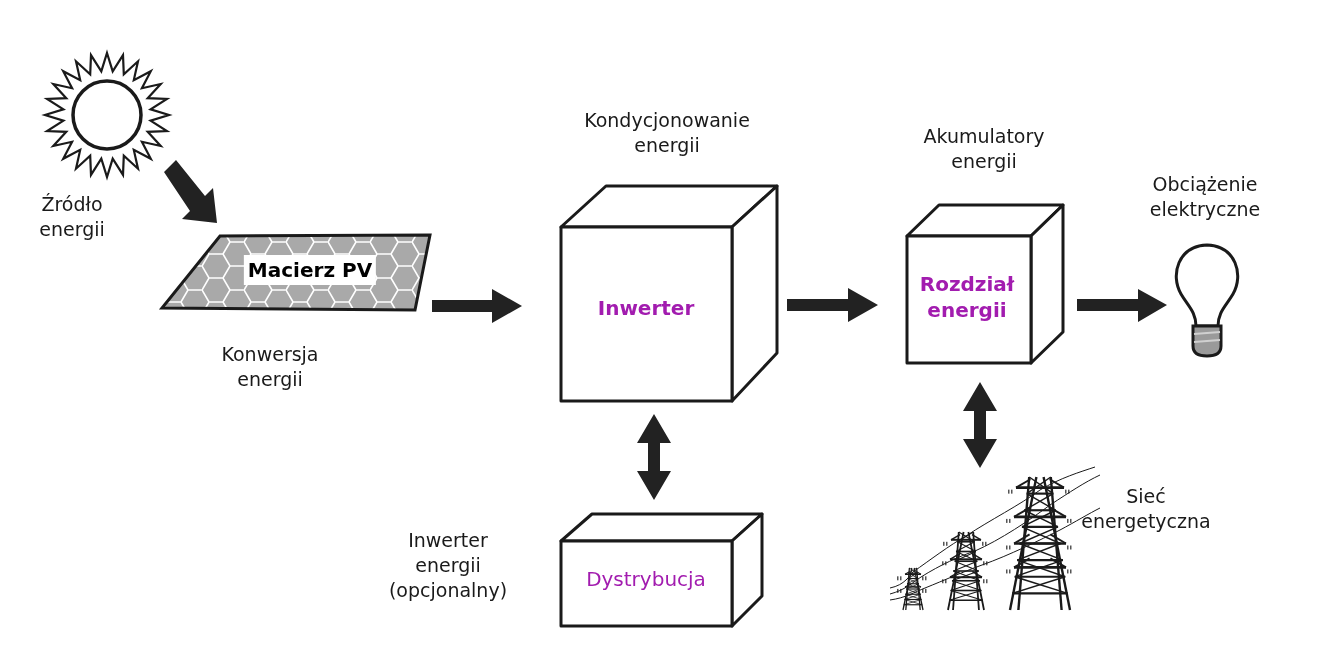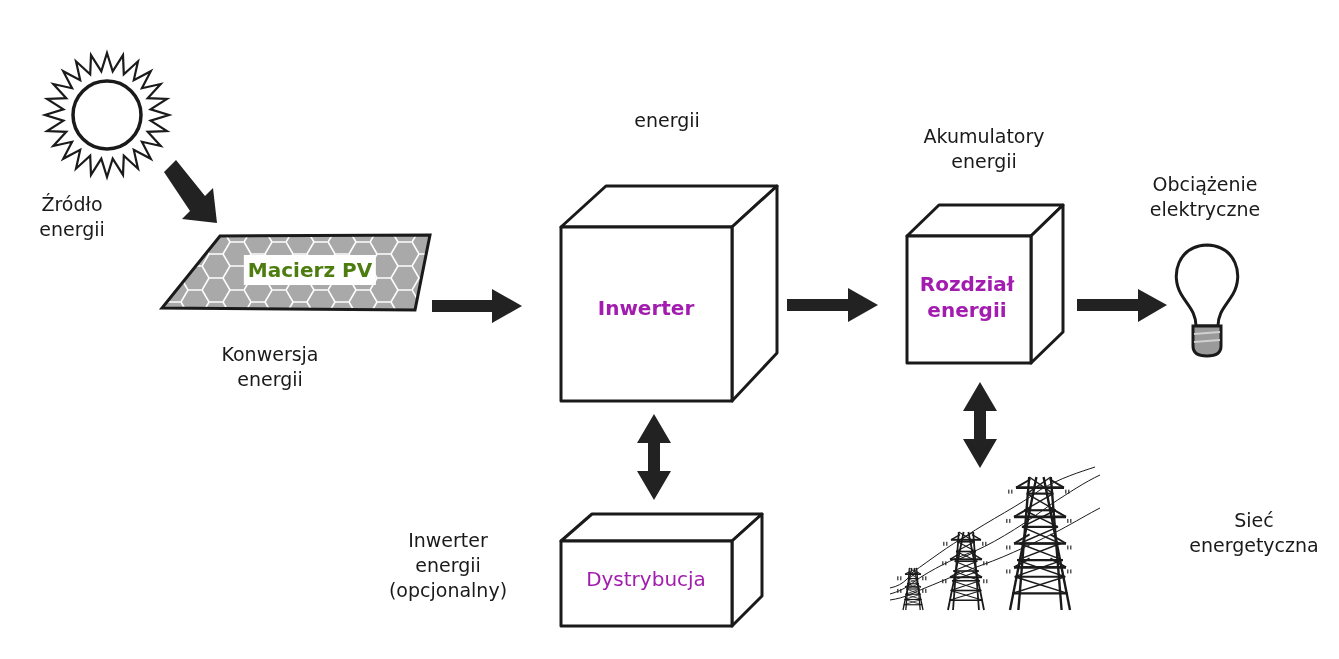--- a/index.html
+++ b/index.html
@@ -8,21 +8,21 @@
     #canvas { position: absolute; left: 0; top: 0; }
     .lbl { position: absolute; text-align: center; font-size: 19px; line-height: 25px;
            color: #1a1a1a; white-space: nowrap; transform: translateX(-50%); }
     .lbl span { display: block; }
     .boxtxt { position: absolute; text-align: center; transform: translate(-50%, -50%);
               white-space: nowrap; color: #a21caf; }
     .bold { font-weight: bold; font-size: 20px; line-height: 26px; }
     .reg { font-size: 20px; line-height: 26px; }
     .pvlabel { position: absolute; background: #ffffff; font-weight: bold; font-size: 20px;
                line-height: 30px; padding: 0 4px; transform: translate(-50%, -50%);
-               white-space: nowrap; color: #4d7c0f; }
+               white-space: nowrap; color: #000000; }
   </style>
 </head>
 <body>
 
 <svg id="canvas" width="1339" height="659" viewBox="0 0 1339 659" xmlns="http://www.w3.org/2000/svg">
   <defs>
     <clipPath id="panelClip">
       <polygon points="220,236 430,235 415,310 162,308"></polygon>
     </clipPath>
     <pattern id="hex" width="42" height="24" patternUnits="userSpaceOnUse" x="160" y="230">
@@ -247,20 +247,21 @@
 </div>
 
 <div class="pvlabel" style="left:310px; top:270px;">Macierz PV</div>
 
 <div class="lbl" style="left:270px; top:342px;">
   <span>Konwersja</span>
   <span>energii</span>
 </div>
 
 <div class="lbl" style="left:667px; top:108px;">
+  <span>Kondycjonowanie</span>
   <span>energii</span>
 </div>
 
 <div class="boxtxt bold" style="left:646px; top:308px;">Inwerter</div>
 
 <div class="lbl" style="left:448px; top:528px;">
   <span>Inwerter</span>
   <span>energii</span>
   <span>(opcjonalny)</span>
 </div>
@@ -275,16 +276,16 @@
 <div class="boxtxt bold" style="left:967px; top:297px;">
   <div>Rozdział</div>
   <div>energii</div>
 </div>
 
 <div class="lbl" style="left:1205px; top:172px;">
   <span>Obciążenie</span>
   <span>elektryczne</span>
 </div>
 
-<div class="lbl" style="left:1254px; top:484px;margin-top:24px;">
+<div class="lbl" style="left:1146px; top:484px;">
   <span>Sieć</span>
   <span>energetyczna</span>
 </div>
 
 </body></html>

